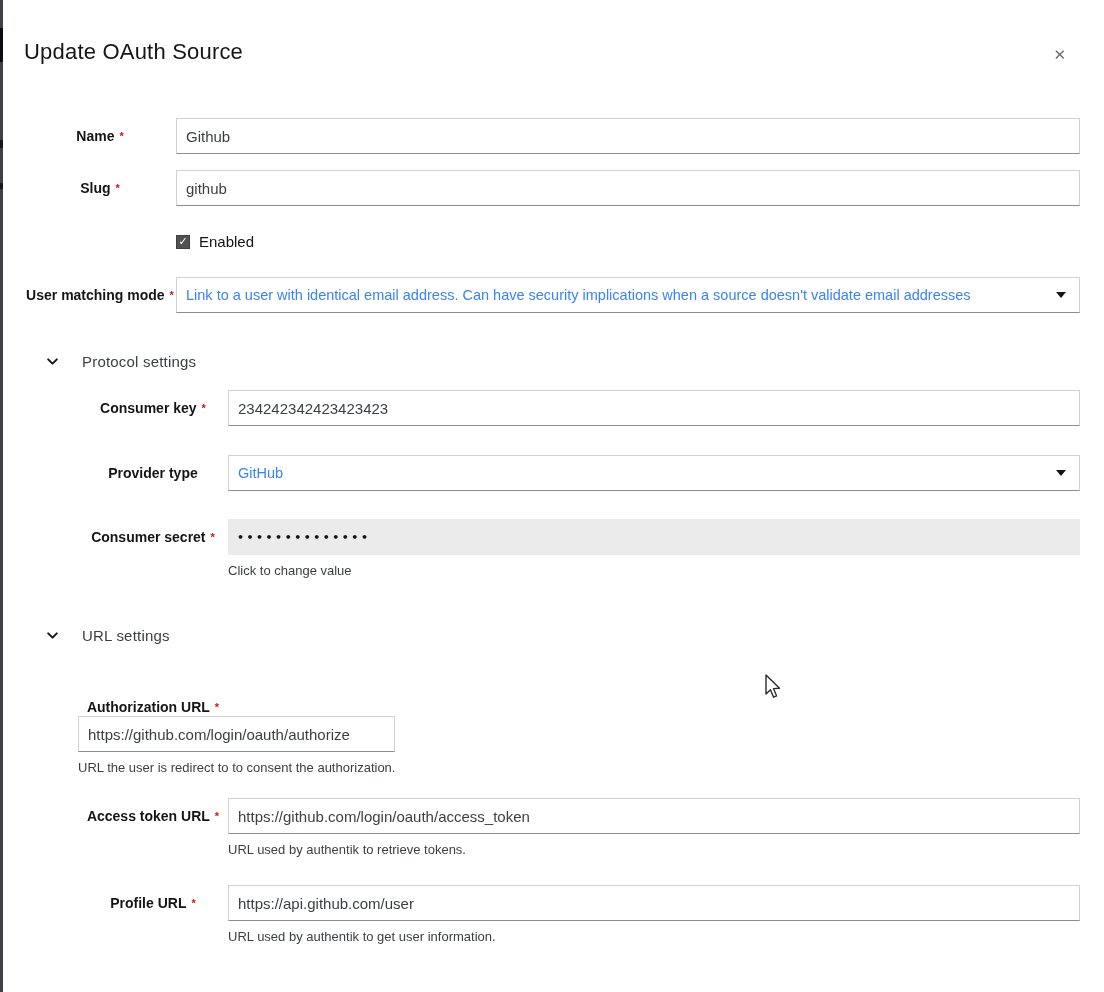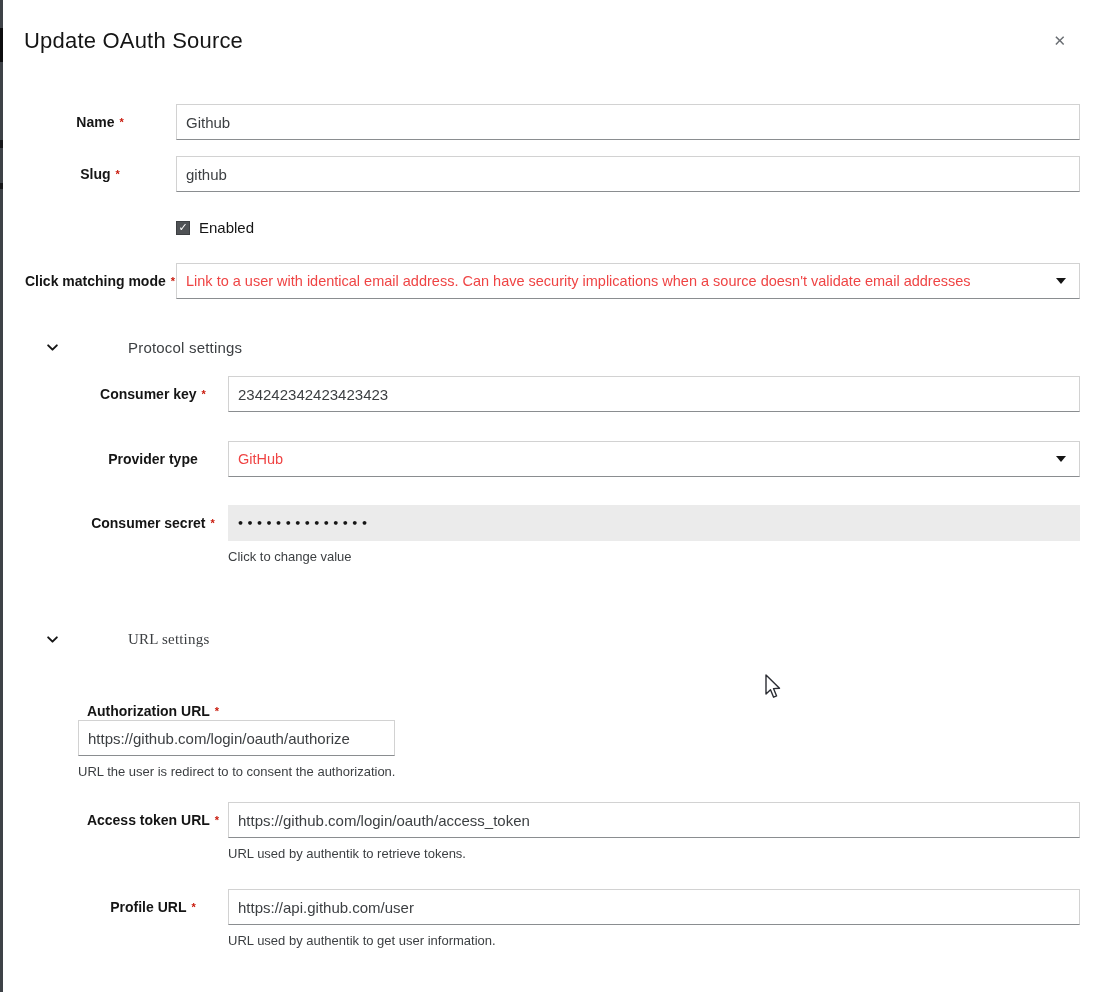--- a/index.html
+++ b/index.html
@@ -16,21 +16,21 @@
   .edge-strip {
     position: absolute; left: 0; top: 0; width: 3px; height: 100%;
     background: #3e4247; z-index: 5;
   }
   .edge-strip .edge-dark { position: absolute; left: 0; top: 28px; width: 3px; height: 34px; background: #0d0d0f; }
   .edge-strip .edge-tick1 { position: absolute; left: 0; top: 140px; width: 3px; height: 8px; background: #17181a; }
   .edge-strip .edge-tick2 { position: absolute; left: 0; top: 183px; width: 3px; height: 6px; background: #17181a; }
 
   .modal { padding: 0 24px; position: relative; }
 
-  .modal-header { display: flex; justify-content: space-between; align-items: flex-end; padding-top: 24px; }
+  .modal-header { display: flex; justify-content: space-between; align-items: flex-start; padding-top: 38px; }
   .modal-title { font-size: 22px; font-weight: 500; line-height: 28px; color: #151515; letter-spacing: 0.2px; }
   .close-btn {
     background: none; border: none; cursor: pointer;
     color: #6a6e73; font-size: 15px; font-weight: 700; line-height: 1;
     padding: 6px; margin-top: 4px; margin-right: 8px;
     font-family: "DejaVu Sans", sans-serif;
   }
 
   .form-row { display: flex; align-items: flex-start; }
   .field-label {
@@ -58,55 +58,55 @@
     font-size: 11px; font-weight: 700; letter-spacing: 2.5px; color: #151515;
     font-family: "DejaVu Sans", sans-serif; line-height: 1;
   }
 
   .select-box {
     position: relative; width: 100%; height: 36px;
     border: 1px solid #d2d2d2; border-bottom: 1px solid #8a8d90; background: #fff;
     padding: 0 34px 0 9px; display: flex; align-items: center; cursor: pointer;
   }
   .select-text {
-    font-size: 14.5px; color: #ef4444; white-space: nowrap; overflow: hidden;
+    font-size: 14.5px; color: #3b82f6; white-space: nowrap; overflow: hidden;
   }
   .caret-down {
     position: absolute; right: 13px; top: 50%; transform: translateY(-50%);
     width: 0; height: 0;
     border-left: 5px solid transparent; border-right: 5px solid transparent;
     border-top: 6px solid #151515;
   }
 
   .helper-text { margin-top: 8px; font-size: 13px; color: #3c3f42; line-height: 16px; }
 
   .checkbox-row { margin-left: 152px; display: flex; align-items: center; }
   .checkbox {
     width: 14px; height: 14px; background: #4f5255; border: 1px solid #3c3f42;
     display: flex; align-items: center; justify-content: center; cursor: pointer;
     flex-shrink: 0;
   }
   .checkbox .check-glyph { color: #ffffff; font-size: 11px; line-height: 1; font-weight: 700; }
   .checkbox-label { margin-left: 9px; font-size: 15px; color: #151515; }
 
-  .group-header { display: flex; align-items: flex-end; padding-left: 20px; gap: 46px; }
+  .group-header { display: flex; align-items: flex-end; padding-left: 20px; }
   .chevron-btn { background: none; border: none; cursor: pointer; padding: 2px; display: flex; align-items: center; }
   .group-title { margin-left: 21px; font-size: 15px; color: #3c3f42; letter-spacing: 0.2px; }
   .group .form-row { padding-left: 54px; }
 
   
   .row-name { margin-top: 49px; }
   .row-slug { margin-top: 16px; }
   .row-enabled { margin-top: 27px; }
   .row-matching { margin-top: 27px; }
   .hdr-protocol { margin-top: 40px; }
   .row-consumer-key { margin-top: 20px; }
   .row-consumer-secret { margin-top: 28px; }
   .row-provider { margin-top: 29px; }
-  .hdr-url { margin-top: 66px; font-family: Liberation Serif, serif; }
+  .hdr-url { margin-top: 48px; }
   .row-auth { margin-top: 45px; flex-direction: column; }
   .row-token { margin-top: 22px; }
   .row-profile { margin-top: 27px; }
 
   .mouse-cursor { position: absolute; left: 763px; top: 674px; z-index: 50; pointer-events: none; }
 </style>
 </head>
 <body>
 
 <div class="edge-strip">
@@ -142,21 +142,21 @@
 
   <div class="checkbox-row row-enabled">
     <div class="checkbox">
       <span class="check-glyph">✓</span>
     </div>
     <span class="checkbox-label">Enabled</span>
   </div>
 
   <div class="form-row row-matching">
     <div class="field-label">
-      <span>Click matching mode</span><span class="req">*</span>
+      <span>User matching mode</span><span class="req">*</span>
     </div>
     <div class="control">
       <div class="select-box">
         <span class="select-text">Link to a user with identical email address. Can have security implications when a source doesn't validate email addresses</span>
         <span class="caret-down"></span>
       </div>
     </div>
   </div>
 
   <div class="group">

